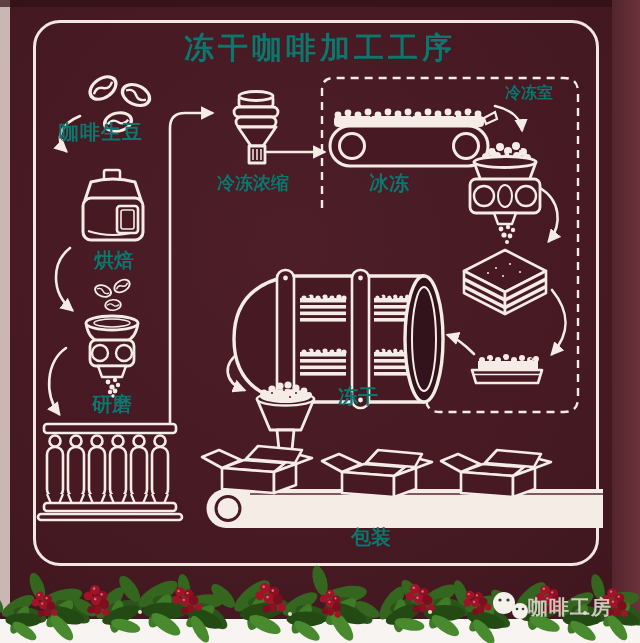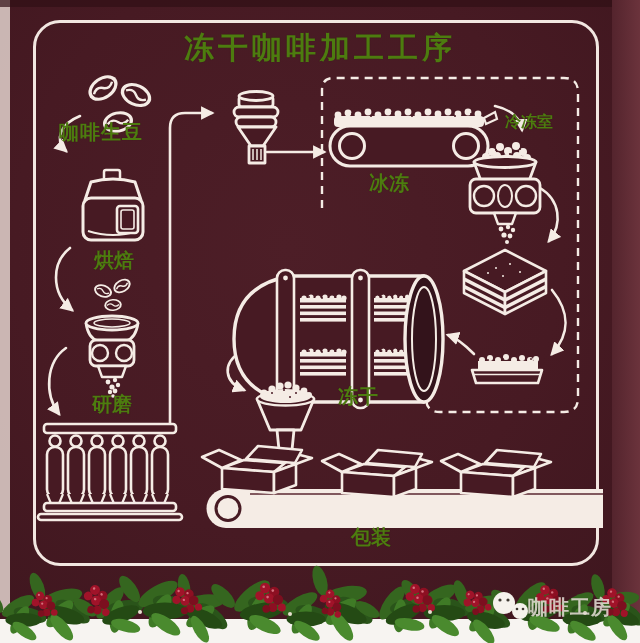--- a/index.html
+++ b/index.html
@@ -15,32 +15,32 @@
   #left-edge{position:absolute;left:0;top:0;width:10px;height:612px;background:#d9c8c3;opacity:.9;}
   #top-edge{position:absolute;left:0;top:0;width:640px;height:7px;background:#301016;opacity:.7;}
   #right-band{position:absolute;left:612px;top:0;width:28px;height:618px;
     background:linear-gradient(90deg,#54242d,#6b333c);}
   #bottom-strip{position:absolute;left:0;top:619px;width:640px;height:24px;background:#f7f4f1;}
   #frame{
     position:absolute;left:33px;top:20px;width:566px;height:546px;
     border:3px solid #f2e7e1;border-radius:27px;box-sizing:border-box;
   }
   .lbl{
-    position:absolute;color:#4d7c0f;text-align:center;font-weight:bold;
+    position:absolute;color:#0f766e;text-align:center;font-weight:bold;
     font-family:"DejaVu Serif","Liberation Serif",serif;
     text-shadow:0 0 1px rgba(0,0,0,.25);white-space:nowrap;
   }
   #title{left:120px;top:28px;width:400px;font-size:30px;letter-spacing:4px;}
   #lbl-beans{left:46px;top:119px;width:110px;font-size:20px;letter-spacing:1px;}
   #lbl-roast{left:72px;top:247px;width:84px;font-size:20px;}
   #lbl-grind{left:70px;top:391px;width:84px;font-size:20px;}
   #lbl-extract{left:67px;top:520px;width:84px;font-size:20px;}
   #lbl-conc{left:205px;top:171px;width:96px;font-size:18px;}
   #lbl-freeze{left:347px;top:170px;width:84px;font-size:20px;}
-  #lbl-room{left:487px;top:83px;width:84px;font-size:16px;margin-top:29px;}
+  #lbl-room{left:487px;top:83px;width:84px;font-size:16px;}
   #lbl-dry{left:316px;top:383px;width:84px;font-size:20px;}
   #lbl-pack{left:307px;top:524px;width:84px;font-size:20px;text-align:right;}
   #watermark{
     left:528px;top:594px;width:112px;font-size:20px;font-weight:bold;text-align:left;
     color:rgba(240,233,224,.82);font-family:Liberation Sans, sans-serif;
     letter-spacing:1px;
   }
   svg{position:absolute;left:0;top:0;}
 </style>
 </head>
@@ -416,18 +416,19 @@
         <circle cx="508" cy="600" r="1.6" fill="#3d3831"></circle>
       <circle cx="517" cy="609" r="1.3" fill="#3d3831"></circle>
         <circle cx="523" cy="609" r="1.3" fill="#3d3831"></circle>
     </g>
   </svg>
 
   <div class="lbl" id="title">冻干咖啡加工工序</div>
   <div class="lbl" id="lbl-beans">咖啡生豆</div>
   <div class="lbl" id="lbl-roast">烘焙</div>
   <div class="lbl" id="lbl-grind">研磨</div>
+  <div class="lbl" id="lbl-conc">冷冻浓缩</div>
   <div class="lbl" id="lbl-freeze">冰冻</div>
   <div class="lbl" id="lbl-room">冷冻室</div>
   <div class="lbl" id="lbl-dry">冻干</div>
   <div class="lbl" id="lbl-pack">包装</div>
   <div class="lbl" id="watermark">咖啡工房</div>
 </div>
 
 </body></html>

